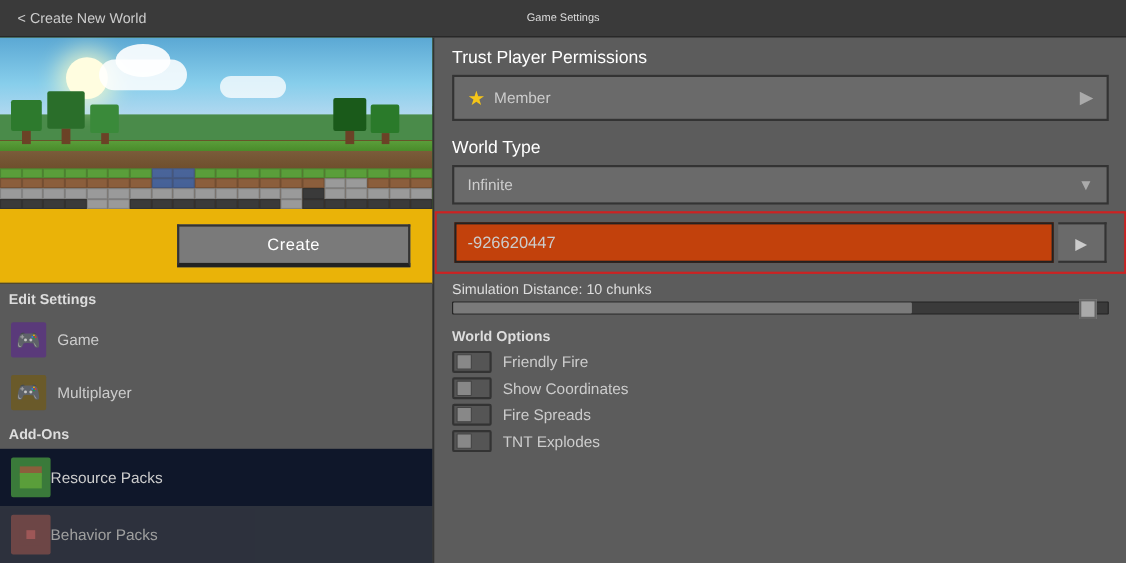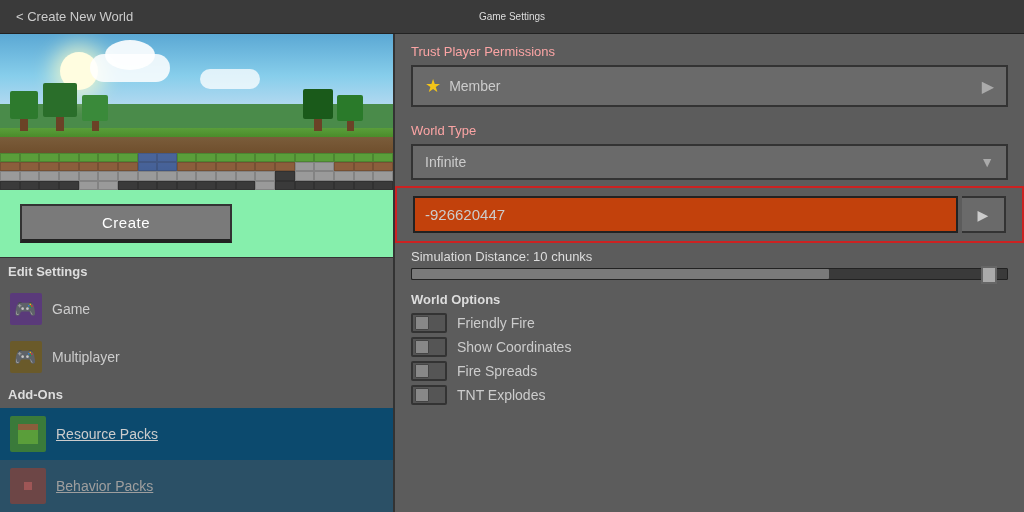--- a/index.html
+++ b/index.html
@@ -128,23 +128,23 @@
       border: 1px solid rgba(0,0,0,0.15);
     }
     .block-grass { background: #5a9e3a; }
     .block-dirt { background: #8B5E3C; }
     .block-stone { background: #9a9a9a; }
     .block-dark { background: #3a3a3a; }
     .block-water { background: #3b6fc9; opacity: 0.7; }
 
     .create-btn-area {
       padding: 14px 20px;
-      background: #86efac;
-      display: flex;
-      justify-content: flex-start;
+      background: #eab308;
+      display: flex;
+      justify-content: flex-end;
       border-bottom: 1px solid #333;
     }
     .create-button {
       background: #7a7a7a;
       border: 2px solid #333;
       border-bottom: 4px solid #222;
       color: #fff;
       font-size: 15px;
       padding: 8px 80px;
       cursor: pointer;
@@ -191,26 +191,24 @@
       padding: 6px 8px;
       color: #ddd;
       font-size: 13px;
       font-weight: bold;
     }
 
     .addon-item {
       display: flex;
       align-items: center;
       padding: 8px 10px;
-      gap: 10px;
       cursor: pointer;
       color: #ccc;
       font-size: 14px;
-      background: #0c4a6e;
-      text-decoration: underline;
+      background: #0f172a;
     }
     .addon-icon {
       width: 36px;
       height: 36px;
       background: #3a7a3a;
       border-radius: 2px;
       display: flex;
       align-items: center;
       justify-content: center;
     }
@@ -226,22 +224,22 @@
       overflow-y: auto;
       display: flex;
       flex-direction: column;
     }
 
     .settings-section {
       padding: 10px 16px 4px 16px;
     }
 
     .section-label {
-      color: #fca5a5;
-      font-size: 13px;
+      color: #ffffff;
+      font-size: 16px;
       margin-bottom: 6px;
     }
 
     .dropdown-btn {
       width: 100%;
       background: #6a6a6a;
       border: 2px solid #333;
       color: #ccc;
       padding: 8px 12px;
       display: flex;

